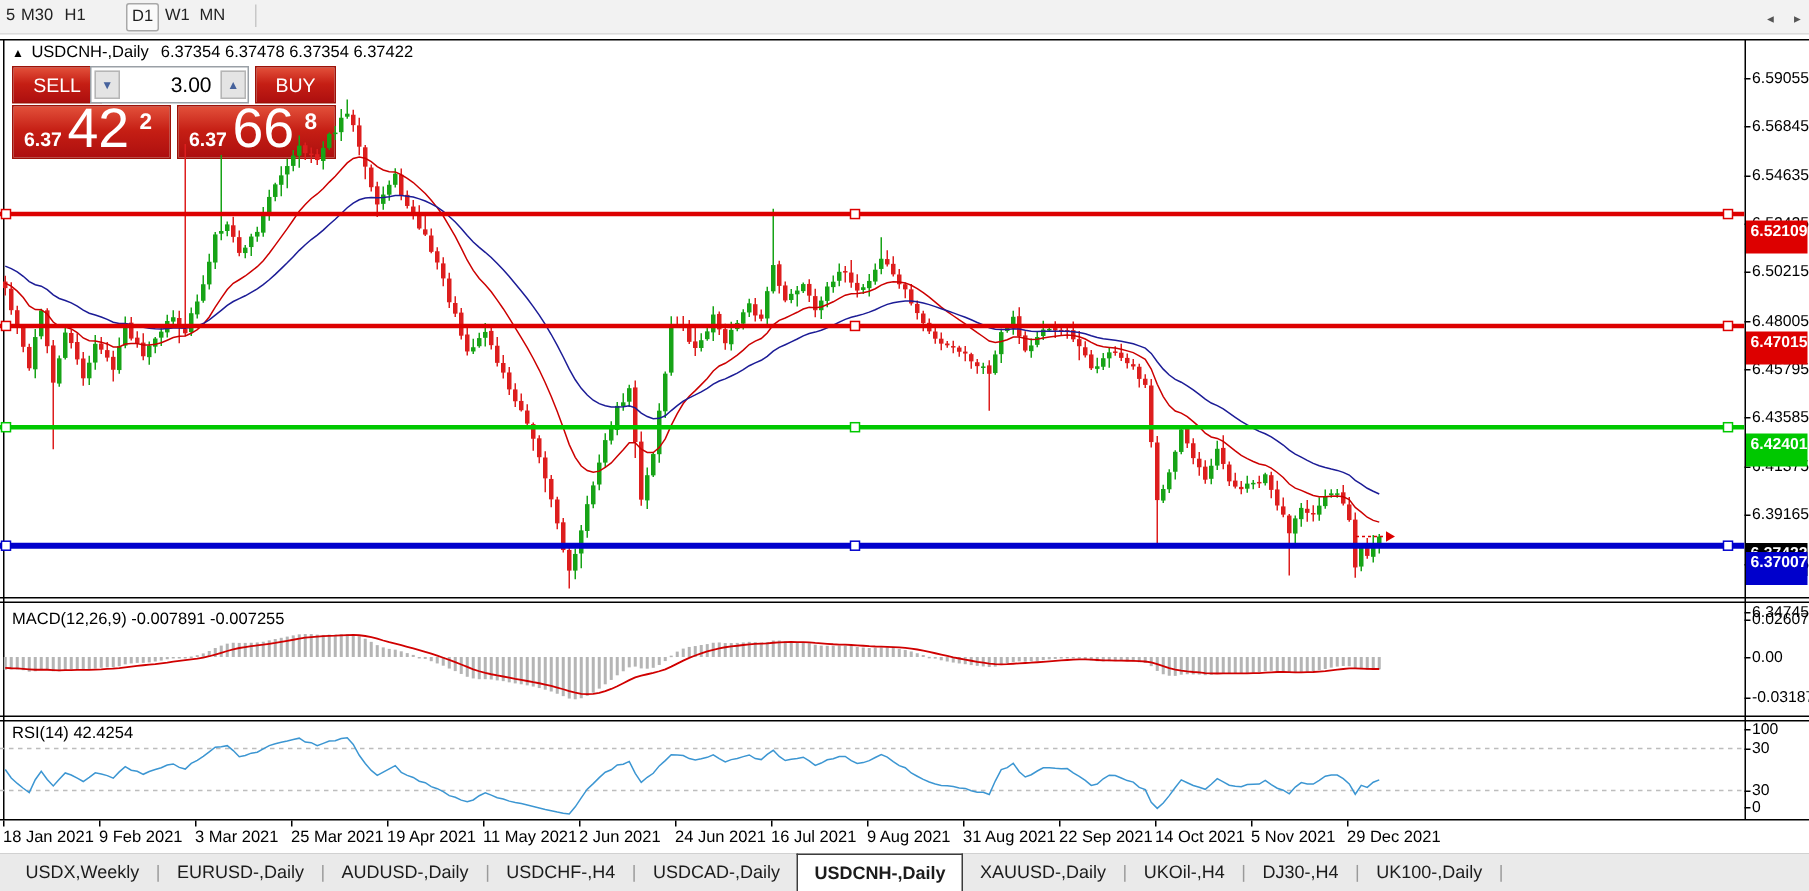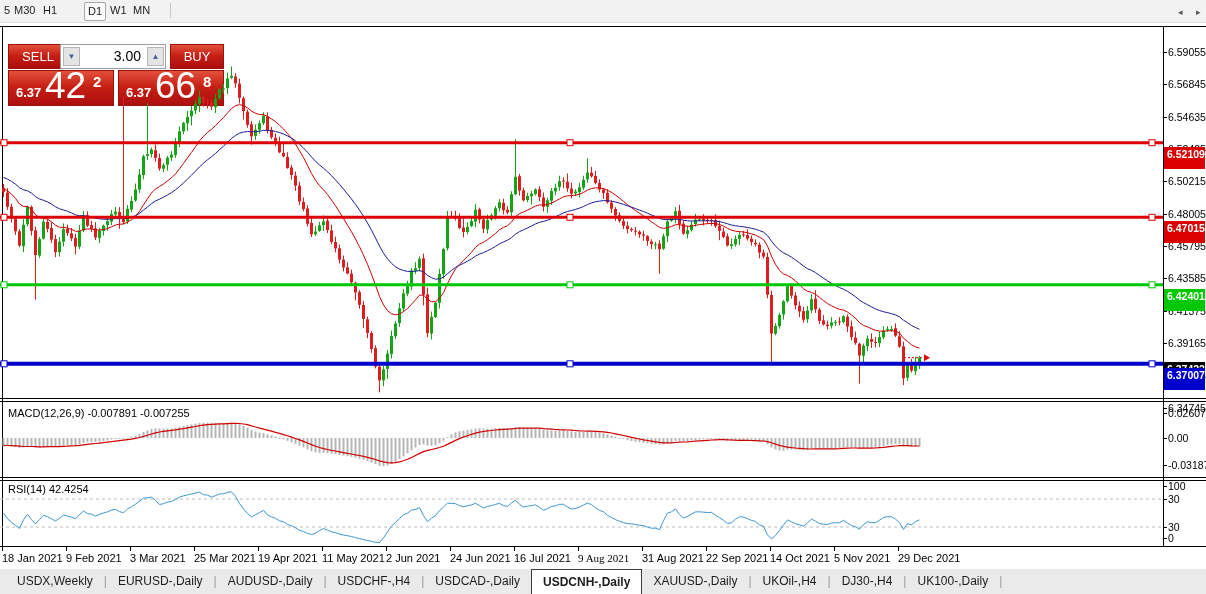--- a/index.html
+++ b/index.html
@@ -74,20 +74,23 @@
     </div>
 
   <div class="blkline" style="left:0;top:26px;width:1206px;height:1px;"></div>
   <div class="blkline" style="left:2px;top:26px;width:1px;height:542px;"></div>
   <div class="blkline" style="left:1163px;top:26px;width:1px;height:542px;"></div>
   <div class="blkline" style="left:0;top:398px;width:1206px;height:1px;"></div>
   <div class="blkline" style="left:0;top:401px;width:1206px;height:1px;"></div>
   <div class="blkline" style="left:0;top:477px;width:1206px;height:1px;"></div>
   <div class="blkline" style="left:0;top:480px;width:1206px;height:1px;"></div>
 
+  <div id="chart-header">
+    <span class="mk">▲</span><span class="ttl">USDCNH-,Daily</span><span>6.37354 6.37478 6.37354 6.37422</span>
+  </div>
 
   <div id="trade">
     <div id="sell-btn" class="redgrad">SELL</div>
     <div id="vol-box">
       <div id="vol-dn" class="spin">▼</div>
       <div id="vol-val">3.00</div>
       <div id="vol-up" class="spin">▲</div>
     </div>
     <div id="buy-btn" class="redgrad">BUY</div>
     <div id="sell-big" class="bigbox redgrad">
@@ -905,21 +908,21 @@
       <div class="date-label" style="left:258px;">19 Apr 2021</div>
       <div class="date-tick" style="left:322px;"></div>
       <div class="date-label" style="left:322px;">11 May 2021</div>
       <div class="date-tick" style="left:386px;"></div>
       <div class="date-label" style="left:386px;">2 Jun 2021</div>
       <div class="date-tick" style="left:450px;"></div>
       <div class="date-label" style="left:450px;">24 Jun 2021</div>
       <div class="date-tick" style="left:514px;"></div>
       <div class="date-label" style="left:514px;">16 Jul 2021</div>
       <div class="date-tick" style="left:578px;"></div>
-      <div class="date-label" style="left:578px;font-family:Liberation Serif, serif;">9 Aug 2021</div>
+      <div class="date-label" style="left:578px;">9 Aug 2021</div>
       <div class="date-tick" style="left:642px;"></div>
       <div class="date-label" style="left:642px;">31 Aug 2021</div>
       <div class="date-tick" style="left:706px;"></div>
       <div class="date-label" style="left:706px;">22 Sep 2021</div>
       <div class="date-tick" style="left:770px;"></div>
       <div class="date-label" style="left:770px;">14 Oct 2021</div>
       <div class="date-tick" style="left:834px;"></div>
       <div class="date-label" style="left:834px;">5 Nov 2021</div>
       <div class="date-tick" style="left:898px;"></div>
       <div class="date-label" style="left:898px;">29 Dec 2021</div>

